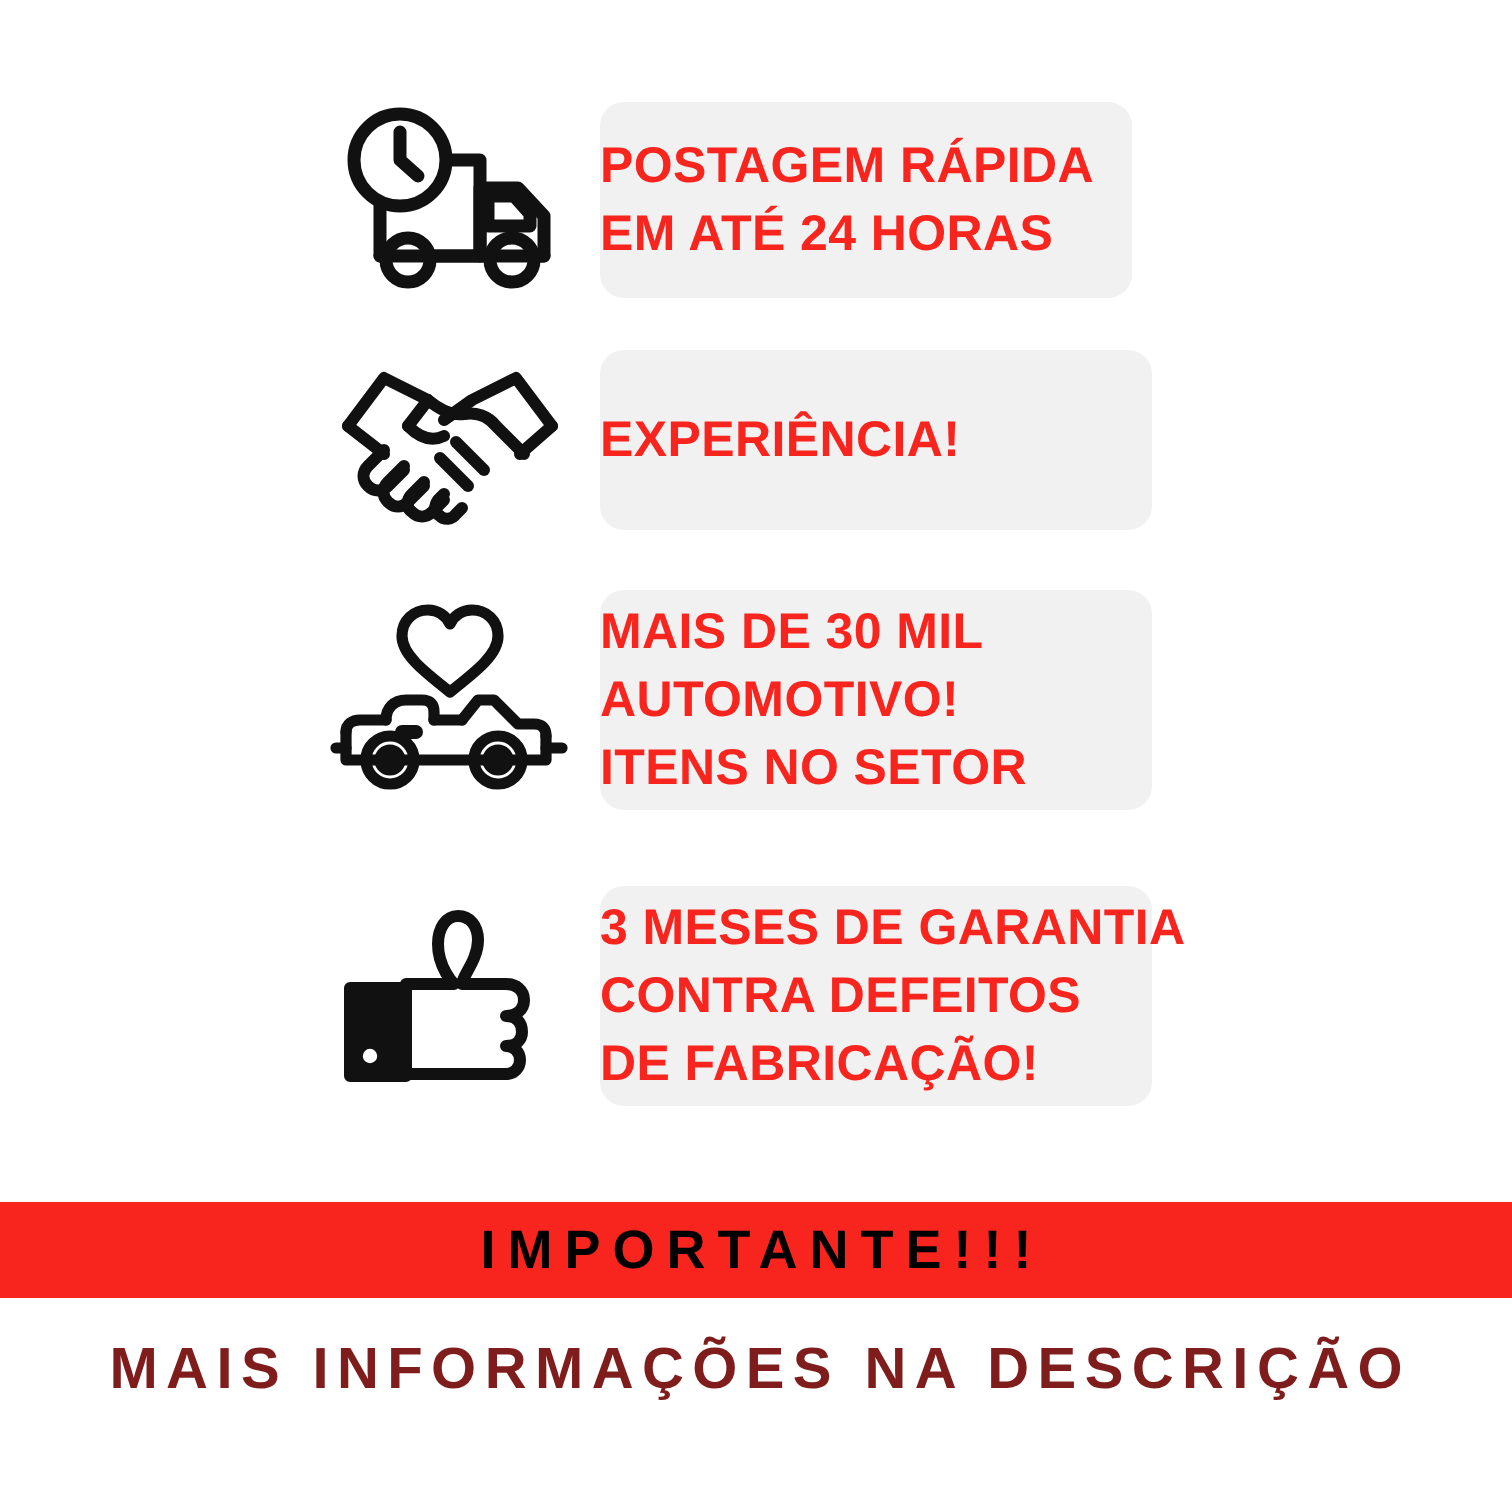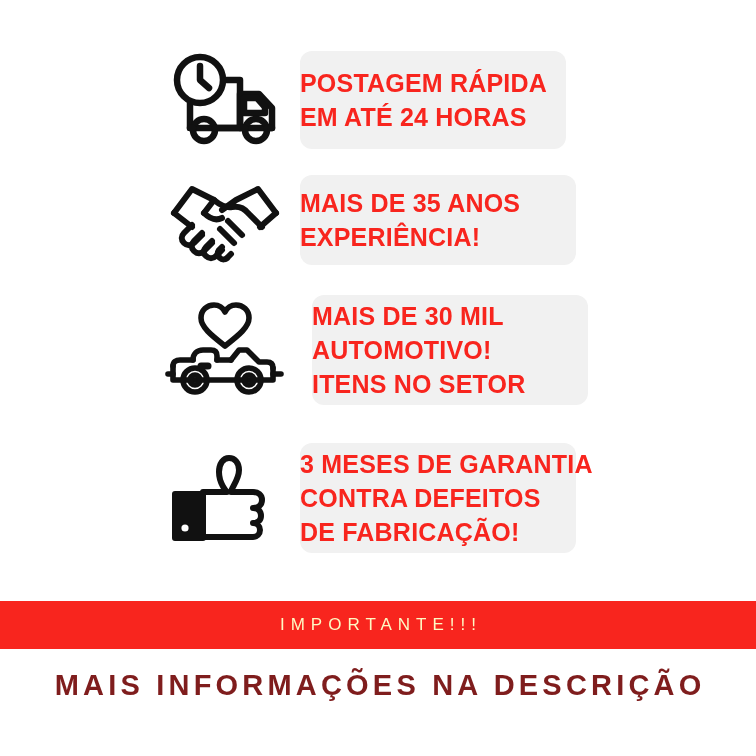--- a/index.html
+++ b/index.html
@@ -71,40 +71,40 @@
   }
 
   
   #row-1 { left: 150px; top: 42px;  width: 470px; height: 116px; }
   #row-2 { left: 150px; top: 172px; width: 470px; height: 96px;  }
   #row-3 { left: 150px; top: 292px; width: 470px; height: 116px; }
   #row-4 { left: 150px; top: 440px; width: 470px; height: 116px; }
 
   #pill-1 { width: 266px; height: 98px; }
   #pill-2 { width: 276px; height: 90px; }
-  #pill-3 { width: 276px; height: 110px; margin-left: 12px; }
+  #pill-3 { width: 276px; height: 110px; }
   #pill-4 { width: 276px; height: 110px; }
 
   
   .banner {
     position: absolute;
     left: 0;
     top: 601px;
     width: 756px;
     height: 48px;
     background: #f8251e;
     display: flex;
     align-items: center;
     justify-content: center;
   }
 
   .banner-text {
-    color: #fef9c3;
-    font-size: 17px;
-    font-weight: normal;
+    color: #000000;
+    font-size: 27px;
+    font-weight: bold;
     letter-spacing: 6px;
     text-indent: 6px;
     white-space: nowrap;
   }
 
   .footer {
     position: absolute;
     left: 0;
     top: 655px;
     width: 756px;
@@ -160,21 +160,20 @@
           <path d="M36 56 L28 64 C25 67 25 71 28 74 C31 77 35 77 38 74 L46 66"></path>
           <path d="M46 64 L40 70 C37 73 37 77 40 79 C43 82 47 82 50 79 L56 73"></path>
           <path d="M56 70 L53 73 C51 76 51 79 54 81 C56 83 60 83 62 80 L65 77"></path>
           <path d="M62 44 L76 58"></path>
           <path d="M54 52 L68 66"></path>
           <path d="M8 36 L26 50"></path>
           <path d="M110 36 L94 50"></path>
         </svg>
       </div>
       <div class="pill" id="pill-2">
-        <div class="pill-line">MAIS DE 35 ANOS</div>
         <div class="pill-line">EXPERIÊNCIA!</div>
       </div>
     </div>
 
     <div class="benefit-row" id="row-3">
       <div class="icon-cell">
         <svg width="124" height="100" viewBox="0 0 124 100" fill="none" stroke="#111111" stroke-width="5.6" stroke-linecap="round" stroke-linejoin="round">
           <path d="M62 46 C48 35 38 27 38 18 C38 10 44 5 51 5 C56 5 60 8 62 12 C64 8 68 5 73 5 C80 5 86 10 86 18 C86 27 76 35 62 46 Z"></path>
           <path d="M10 66 L10 80 H110 V68"></path>
           <path d="M10 66 C10 62 13 60 17 60 H30"></path>

